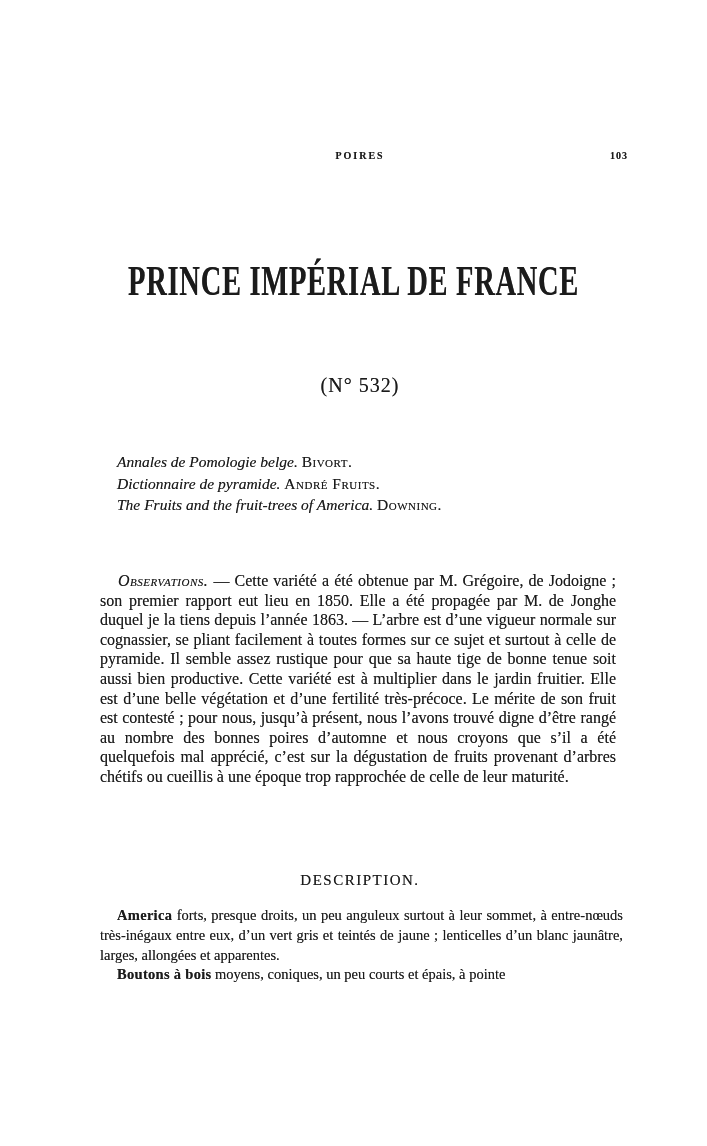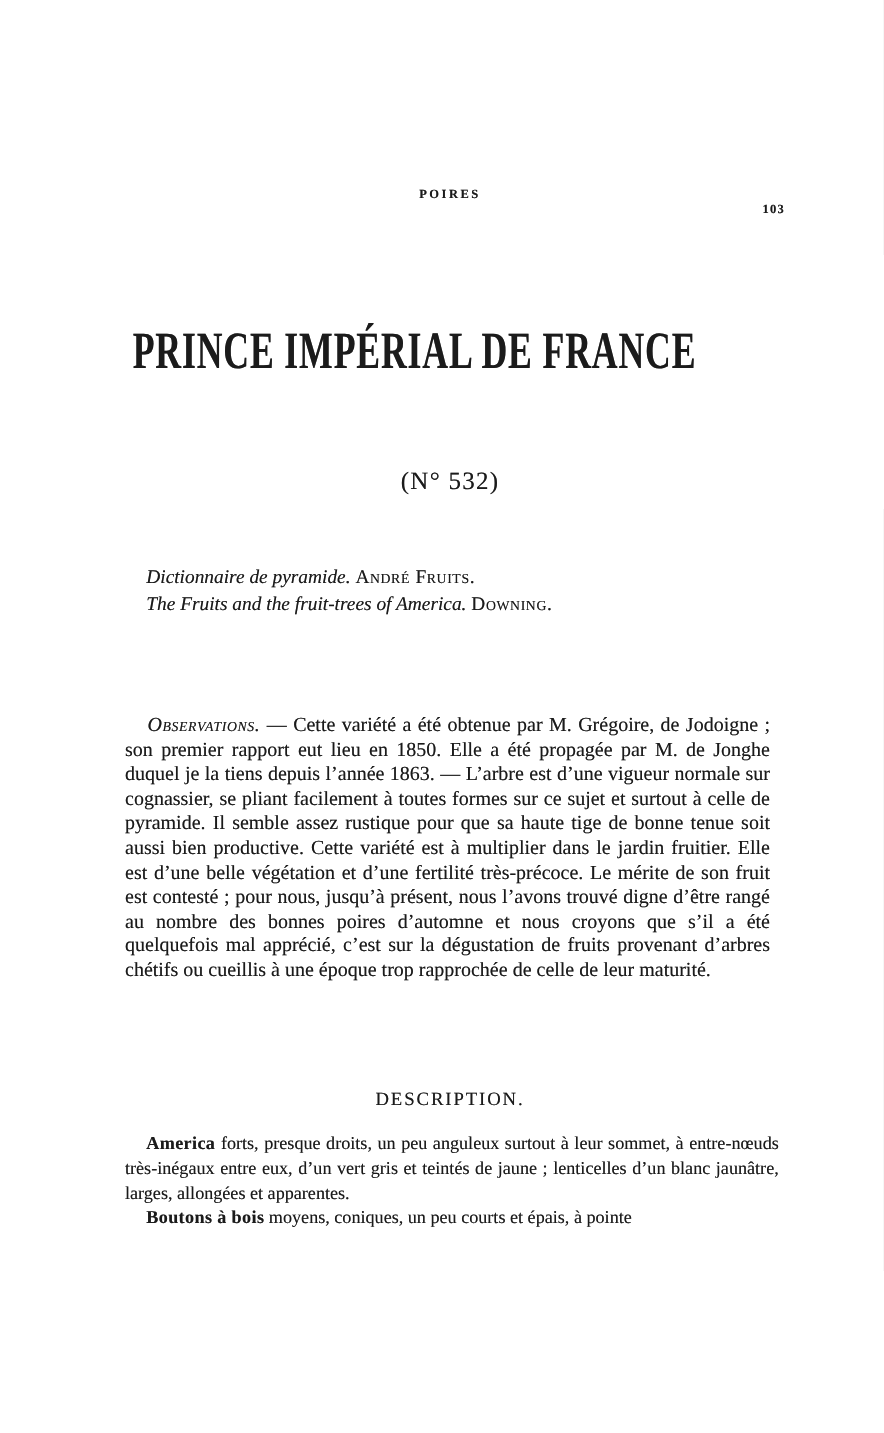--- a/index.html
+++ b/index.html
@@ -28,33 +28,33 @@
     left: 100px;
     width: 520px;
     text-align: center;
     font-size: 10px;
     font-weight: bold;
     letter-spacing: 2px;
   }
   .pagenum {
     position: absolute;
     right: -8px;
-    top: 12px;
+    top: 0;
     font-weight: bold;
     letter-spacing: 1px;
   }
 
   
   .title {
     position: absolute;
     top: 260px;
     left: 0;
     width: 707px;
     margin: 0;
-    text-align: left;
+    text-align: center;
     font-size: 42px;
     font-weight: bold;
     line-height: 1;
   }
   .title .squeeze {
     display: inline-block;
     transform: scaleX(0.68);
     letter-spacing: 1px;
     white-space: nowrap;
   }
@@ -144,20 +144,24 @@
   </header>
 
   <h1 class="title">
     <span class="squeeze">PRINCE IMPÉRIAL DE FRANCE</span>
   </h1>
 
   <div class="number">(N° 532)</div>
 
   <ul class="refs">
     <li>
+      <span class="ref-title">Annales de Pomologie belge.</span>
+      <span class="ref-author">Bivort.</span>
+    </li>
+    <li>
       <span class="ref-title">Dictionnaire de pyramide.</span>
       <span class="ref-author">André Fruits.</span>
     </li>
     <li>
       <span class="ref-title">The Fruits and the fruit-trees of America.</span>
       <span class="ref-author">Downing.</span>
     </li>
   </ul>
 
   <p class="obs">

